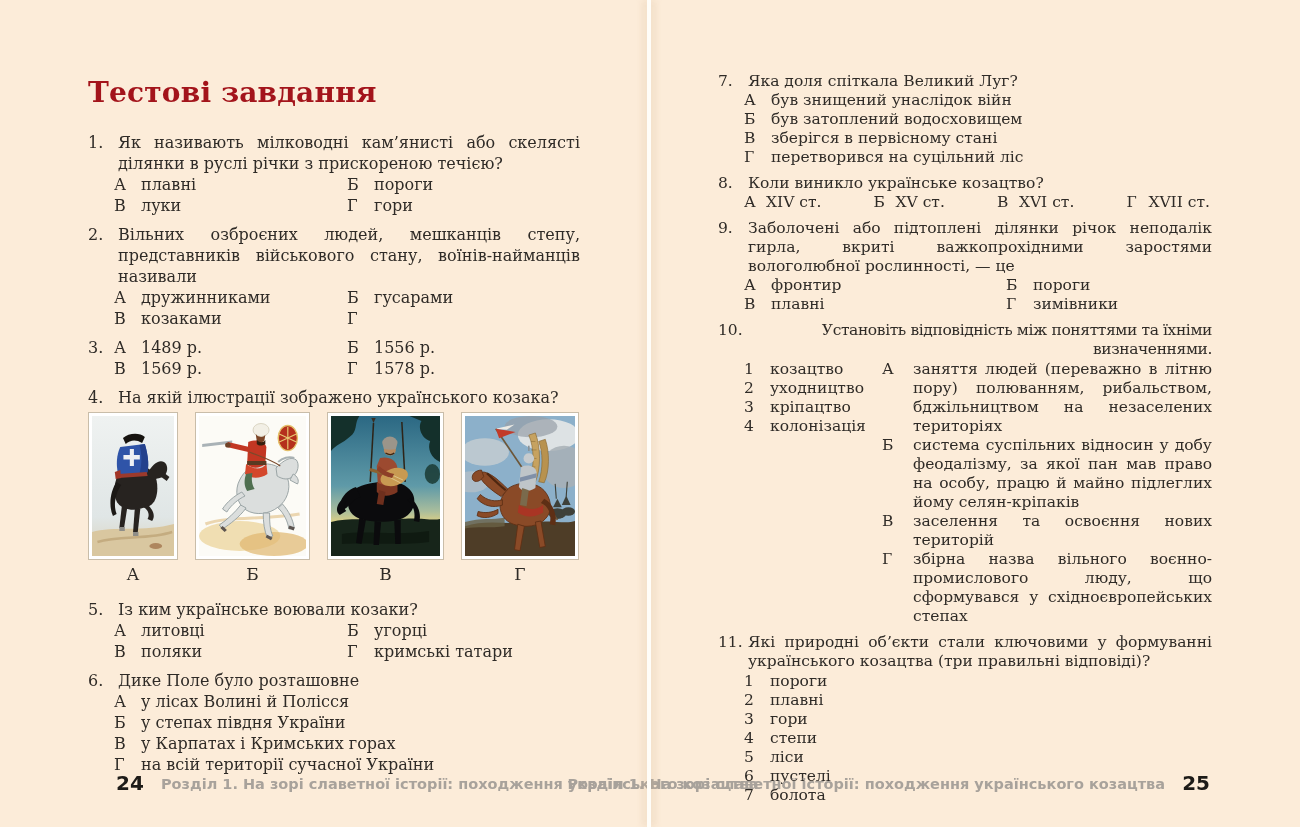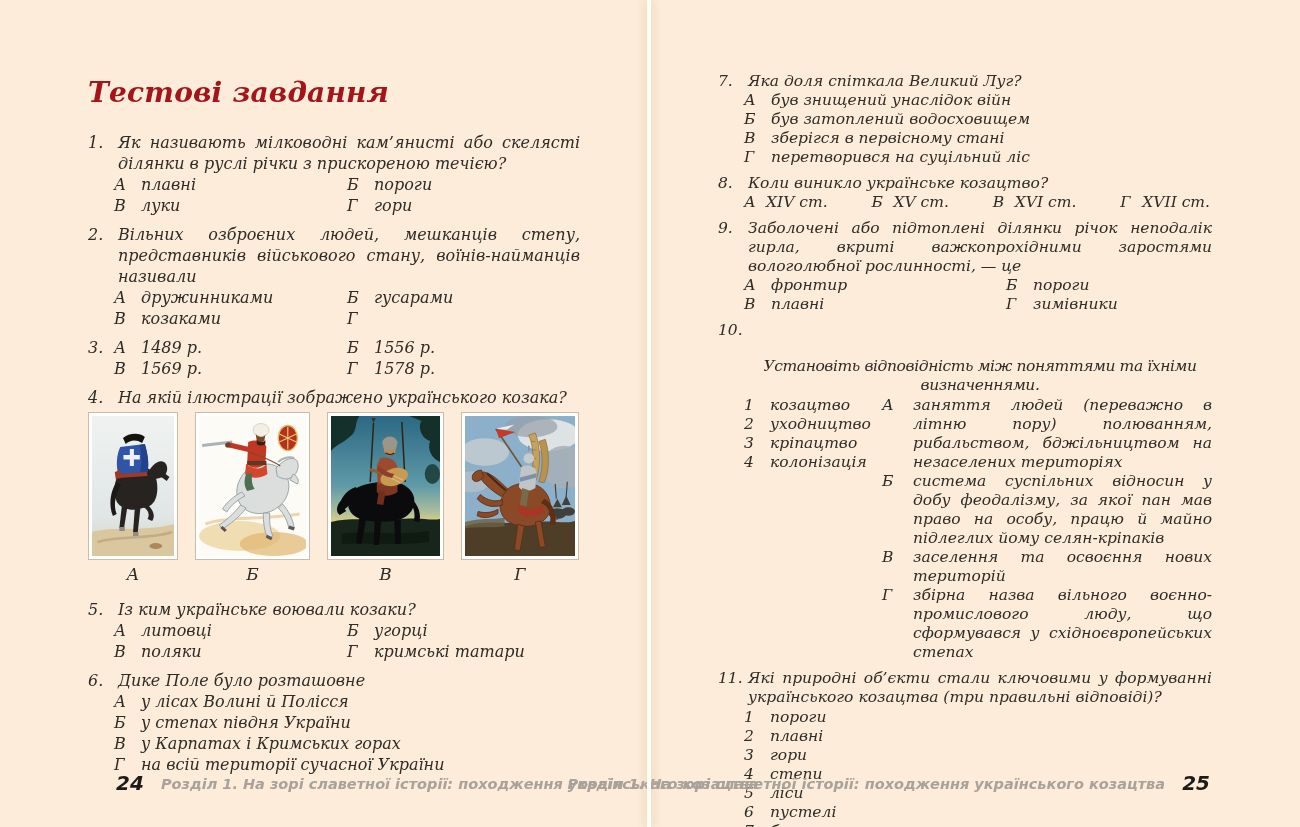--- a/index.html
+++ b/index.html
@@ -3,40 +3,40 @@
 <meta charset="utf-8">
 <style>
   html,body{margin:0;padding:0;}
   body{
     width:1300px;height:827px;
     background:#fcecd9;
     font-family:"DejaVu Serif","Liberation Serif",serif;
     color:#2f2b27;
     overflow:hidden;
   }
-  .spread{position:relative;width:1300px;height:592px;font-style:italic;}
+  .spread{position:relative;width:1300px;height:592px;}
   .gutter{
     position:absolute;left:647px;top:0;width:4px;height:827px;
     background:#fffdf8;
     box-shadow:-4px 0 6px rgba(216,186,152,.38), 4px 0 6px rgba(216,186,152,.38);
   }
   .pageL{position:absolute;left:88px;top:0;width:492px;}
   .pageR{position:absolute;left:718px;top:0;width:494px;}
   .heading{
     margin-top:78px;margin-bottom:24px;
     font-size:28px;line-height:30px;font-weight:bold;
     color:#a3141b;letter-spacing:.2px;
   }
   .q{display:flex;margin-bottom:8px;font-size:16px;line-height:21px;}
   .pageR .q{font-size:15.5px;line-height:19px;margin-bottom:7px;}
   .pageR{padding-top:72px;}
   .qn{width:30px;flex:none;}
   .qb{flex:1;min-width:0;}
   .qt{text-align:justify;}
-  .tight{letter-spacing:-0.4px;text-align:center;margin-top:36px;}
+  .tight{letter-spacing:-0.4px;text-align:right;}
   .o2{display:grid;grid-template-columns:233px 1fr;margin-left:-4px;}
   .o2.wide{grid-template-columns:262px 1fr;}
   .o1{margin-left:-4px;}
   .oinline{display:flex;justify-content:space-between;margin-left:-4px;padding-right:2px;}
   .opt{display:flex;}
   .ol{width:27px;flex:none;}
   .oinline .ol{width:22px;}
   .ot{flex:1;min-width:0;}
   
   .pics{display:flex;gap:17px;margin-left:-30px;margin-top:4px;}

